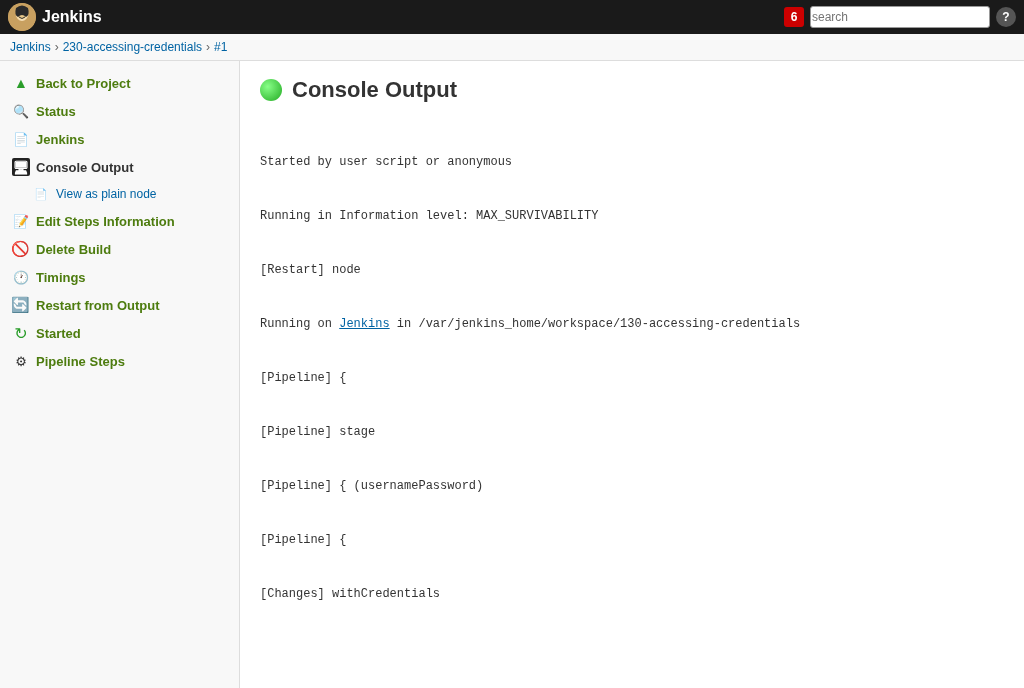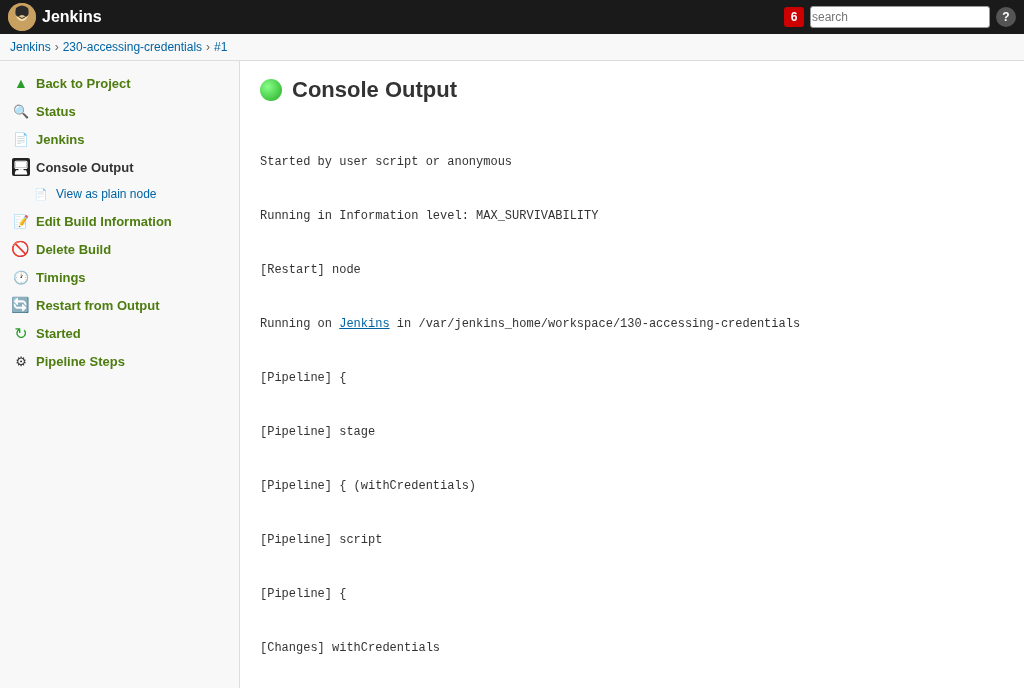--- a/index.html
+++ b/index.html
@@ -235,21 +235,21 @@
       <span class="sidebar-item-label bold">Console Output</span>
     </div>
 
     <div class="sidebar-subitem">
       <span class="sidebar-icon" style="font-size:11px;">📄</span>
       <span>View as plain node</span>
     </div>
 
     <div class="sidebar-item">
       <span class="sidebar-icon" style="font-size:13px;">📝</span>
-      <span class="sidebar-item-label">Edit Build Information</span>
+      <span class="sidebar-item-label">Edit Steps Information</span>
     </div>
 
     <div class="sidebar-item">
       <span class="sidebar-icon red" style="font-size:15px;">🚫</span>
       <span class="sidebar-item-label">Delete Build</span>
     </div>
 
     <div class="sidebar-item">
       <span class="sidebar-icon" style="font-size:13px;">🕐</span>
       <span class="sidebar-item-label">Timings</span>
@@ -279,22 +279,21 @@
       <h1 id="page-title">Console Output</h1>
     </div>
 
     <div id="console-output">
       <span class="console-line">Started by user script or anonymous</span>
       <span class="console-line">Running in Information level: MAX_SURVIVABILITY</span>
       <span class="console-line">[Restart] node</span>
       <span class="console-line">Running on <a class="console-link" href="#">Jenkins</a> in /var/jenkins_home/workspace/130-accessing-credentials</span>
       <span class="console-line">[Pipeline] {</span>
       <span class="console-line">[Pipeline] stage</span>
-      <span class="console-line">[Pipeline] { (withCredentials)</span>
-      <span class="console-line">[Pipeline] script</span>
+      <span class="console-line">[Pipeline] { (usernamePassword)</span>
       <span class="console-line">[Pipeline] {</span>
       <span class="console-line">[Changes] withCredentials</span>
       
       
       
       
       
       
       
       

